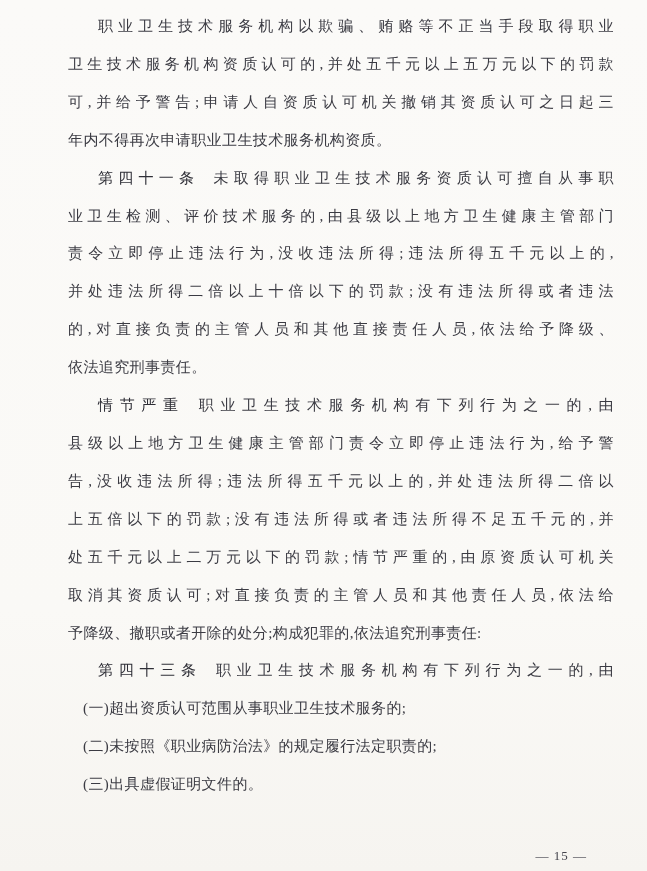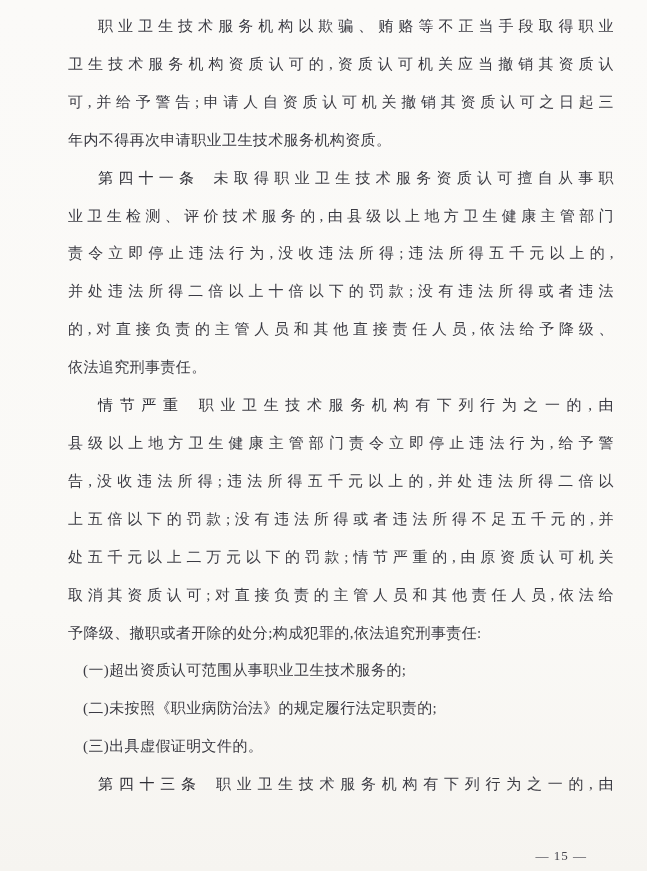--- a/index.html
+++ b/index.html
@@ -62,21 +62,21 @@
     color: #45454d;
   }
 </style>
 </head>
 <body>
 
 <div class="page">
   <div class="page-content">
       <div class="paragraph">
         <div class="line indent justify">职业卫生技术服务机构以欺骗、贿赂等不正当手段取得职业</div>
-        <div class="line justify">卫生技术服务机构资质认可的,资质认可机关应当撤销其资质认</div>
+        <div class="line justify">卫生技术服务机构资质认可的,并处五千元以上五万元以下的罚款</div>
         <div class="line justify">可,并给予警告;申请人自资质认可机关撤销其资质认可之日起三</div>
         <div class="line">年内不得再次申请职业卫生技术服务机构资质。</div>
       </div>
       <div class="paragraph">
         <div class="line indent justify"><span class="article-no">第四十一条</span>未取得职业卫生技术服务资质认可擅自从事职</div>
         <div class="line justify">业卫生检测、评价技术服务的,由县级以上地方卫生健康主管部门</div>
         <div class="line justify">责令立即停止违法行为,没收违法所得;违法所得五千元以上的,</div>
         <div class="line justify">并处违法所得二倍以上十倍以下的罚款;没有违法所得或者违法</div>
         <div class="line justify">的,对直接负责的主管人员和其他直接责任人员,依法给予降级、</div>
         <div class="line">依法追究刑事责任。</div>
@@ -84,22 +84,22 @@
       <div class="paragraph">
         <div class="line indent justify"><span class="article-no">情节严重</span>职业卫生技术服务机构有下列行为之一的,由</div>
         <div class="line justify">县级以上地方卫生健康主管部门责令立即停止违法行为,给予警</div>
         <div class="line justify">告,没收违法所得;违法所得五千元以上的,并处违法所得二倍以</div>
         <div class="line justify">上五倍以下的罚款;没有违法所得或者违法所得不足五千元的,并</div>
         <div class="line justify">处五千元以上二万元以下的罚款;情节严重的,由原资质认可机关</div>
         <div class="line justify">取消其资质认可;对直接负责的主管人员和其他责任人员,依法给</div>
         <div class="line">予降级、撤职或者开除的处分;构成犯罪的,依法追究刑事责任:</div>
       </div>
       <div class="paragraph">
+        <div class="line indent justify"><span class="article-no">第四十三条</span>职业卫生技术服务机构有下列行为之一的,由</div>
+      </div>
+      <div class="paragraph">
         <div class="line item-indent">(一)超出资质认可范围从事职业卫生技术服务的;</div>
         <div class="line item-indent">(二)未按照《职业病防治法》的规定履行法定职责的;</div>
         <div class="line item-indent">(三)出具虚假证明文件的。</div>
-      </div>
-      <div class="paragraph">
-        <div class="line indent justify"><span class="article-no">第四十三条</span>职业卫生技术服务机构有下列行为之一的,由</div>
       </div>
     </div>
   <div class="page-number">— 15 —</div>
 </div>
 
 </body></html>

